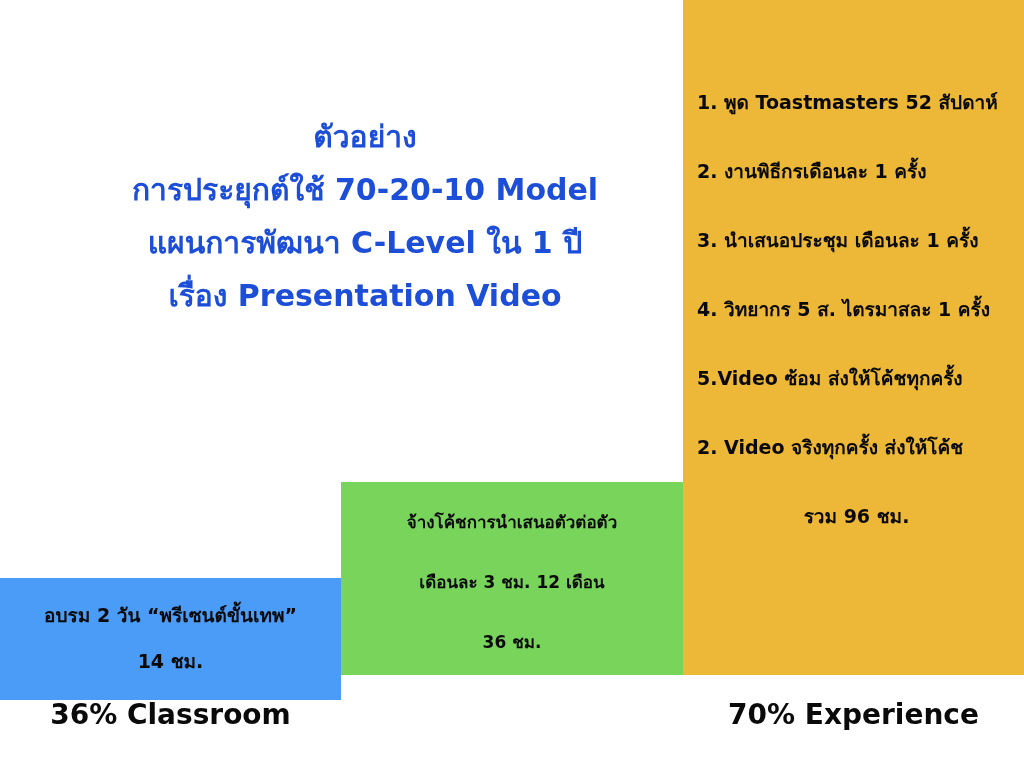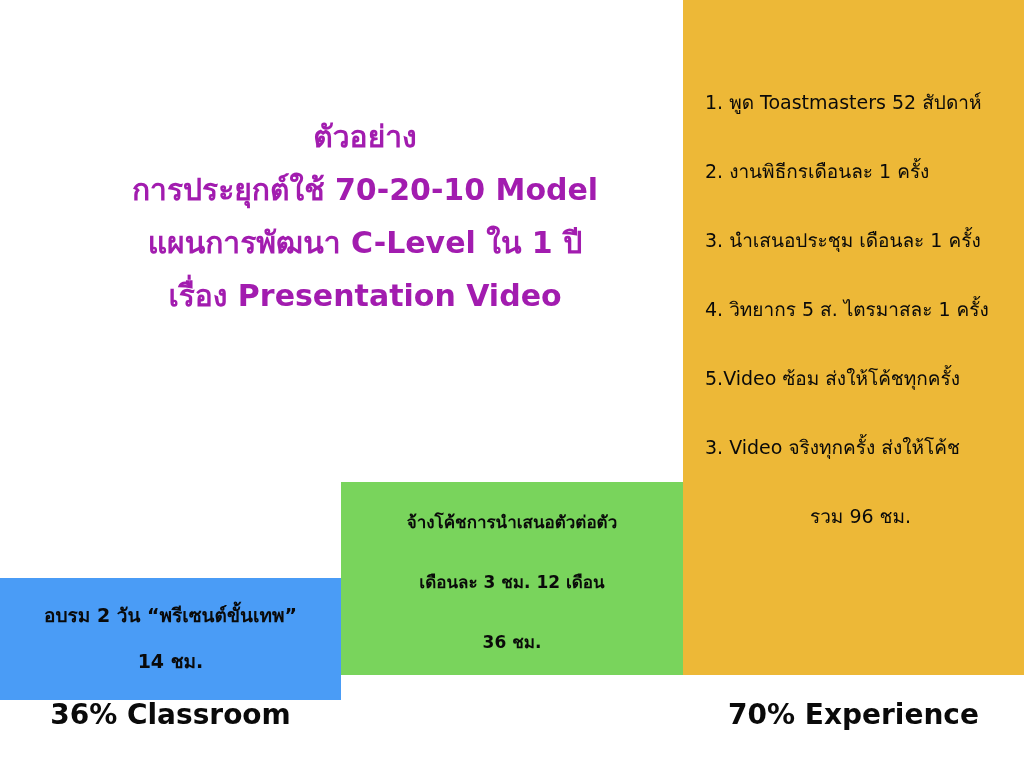--- a/index.html
+++ b/index.html
@@ -23,21 +23,21 @@
     background: #ffffff;
   }
 
   
   .title-block {
     position: absolute;
     left: 60px;
     top: 110px;
     width: 610px;
     text-align: center;
-    color: #a21caf;
+    color: #1d4ed8;
     font-weight: bold;
     font-size: 30px;
     line-height: 53px;
     letter-spacing: 0px;
   }
   .title-line {
     display: block;
     white-space: nowrap;
   }
 
@@ -86,25 +86,25 @@
   }
   .coaching-text {
     top: 10px;
     text-align: center;
     font-size: 17px;
     line-height: 60px;
   }
 
   .experience-list {
     position: absolute;
-    left: 22px;
+    left: 14px;
     right: 8px;
     top: 90px;
     color: #0a0a0a;
-    font-weight: normal;
+    font-weight: bold;
     font-size: 19px;
   }
   .exp-item {
     display: block;
     line-height: 24px;
     margin-bottom: 45px;
     text-align: left;
     white-space: nowrap;
   }
   .exp-total {
@@ -169,21 +169,21 @@
     </div>
   </div>
 
   <div class="bar bar-experience">
     <div class="experience-list">
       <span class="exp-item">1. พูด Toastmasters 52 สัปดาห์</span>
       <span class="exp-item">2. งานพิธีกรเดือนละ 1 ครั้ง</span>
       <span class="exp-item">3. นำเสนอประชุม เดือนละ 1 ครั้ง</span>
       <span class="exp-item">4. วิทยากร 5 ส. ไตรมาสละ 1 ครั้ง</span>
       <span class="exp-item">5.Video ซ้อม ส่งให้โค้ชทุกครั้ง</span>
-      <span class="exp-item">3. Video จริงทุกครั้ง ส่งให้โค้ช</span>
+      <span class="exp-item">2. Video จริงทุกครั้ง ส่งให้โค้ช</span>
       <span class="exp-total">รวม 96 ชม.</span>
     </div>
   </div>
 
   <div class="axis-labels">
     <div class="axis-label axis-label-0">36% Classroom</div>
     <div class="axis-label axis-label-2">70% Experience</div>
   </div>
 
 </div>

